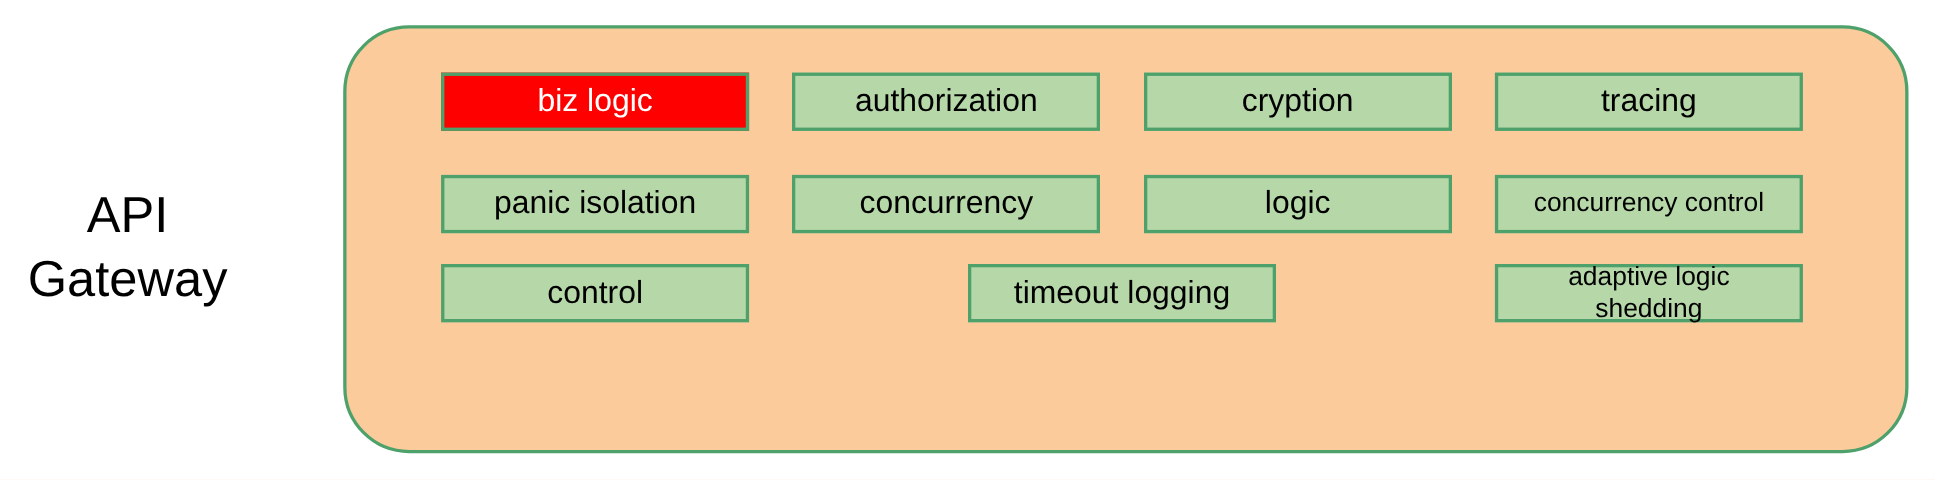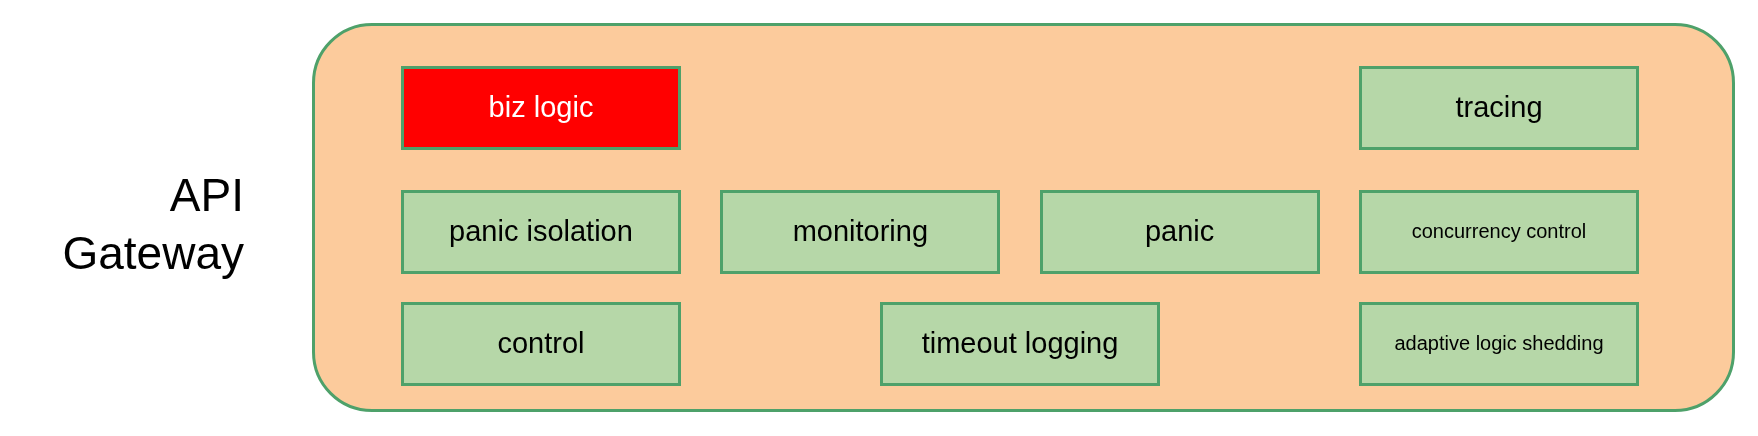--- a/index.html
+++ b/index.html
@@ -10,24 +10,24 @@
   }
   .canvas {
     position: relative;
     width: 1758px;
     height: 436px;
     background: #ffffff;
     overflow: hidden;
   }
   .gateway-label {
     position: absolute;
-    left: 12px;
+    left: 0;
     top: 166px;
     width: 232px;
-    text-align: right;
+    text-align: center;
     font-size: 46px;
     line-height: 58px;
     color: #000000;
     white-space: pre-line;
   }
   .container {
     position: absolute;
     left: 312px;
     top: 23px;
     width: 1423px;
@@ -41,58 +41,60 @@
   .grid-row {
     display: flex;
     justify-content: space-between;
     width: 100%;
   }
   .grid-row.row-1 { margin-bottom: 40px; }
   .grid-row.row-2 { margin-bottom: 28px; }
   .box {
     box-sizing: border-box;
     width: 280px;
-    height: 84px;
+    height: 53px;
     background: var(--box-fill, #B6D7A8);
     border: 3px solid var(--box-border, #4EA16A);
     display: flex;
     align-items: center;
     justify-content: center;
     text-align: center;
     font-size: 29px;
     line-height: 1.17;
     color: #000000;
     padding: 0 28px;
   }
   .box.small { font-size: 29px; }
-  .box.two-line { font-size: 20px; }
+  .box.two-line { font-size: 24px; }
   .box.highlight {
     background: var(--highlight-fill, #FF0000);
     color: var(--highlight-text, #FFFFFF);
   }
 </style>
 </head>
 <body>
 
 <div class="canvas">
 
   <div class="gateway-label">API
 Gateway</div>
 
   <div class="container">
 
     <div class="grid-row row-1">
       <div class="box highlight">biz logic</div>
+      <div class="box">authorization</div>
+      <div class="box">cryption</div>
       <div class="box">tracing</div>
     </div>
 
     <div class="grid-row row-2">
       <div class="box small">panic isolation</div>
-      <div class="box">monitoring</div>
-      <div class="box">panic</div>
+      <div class="box">concurrency</div>
+      <div class="box">logic</div>
       <div class="box two-line">concurrency control</div>
     </div>
 
     <div class="grid-row row-3">
       <div class="box">control</div>
       <div class="box small">timeout logging</div>
       <div class="box two-line">adaptive logic shedding</div>
     </div>
 
   </div>

